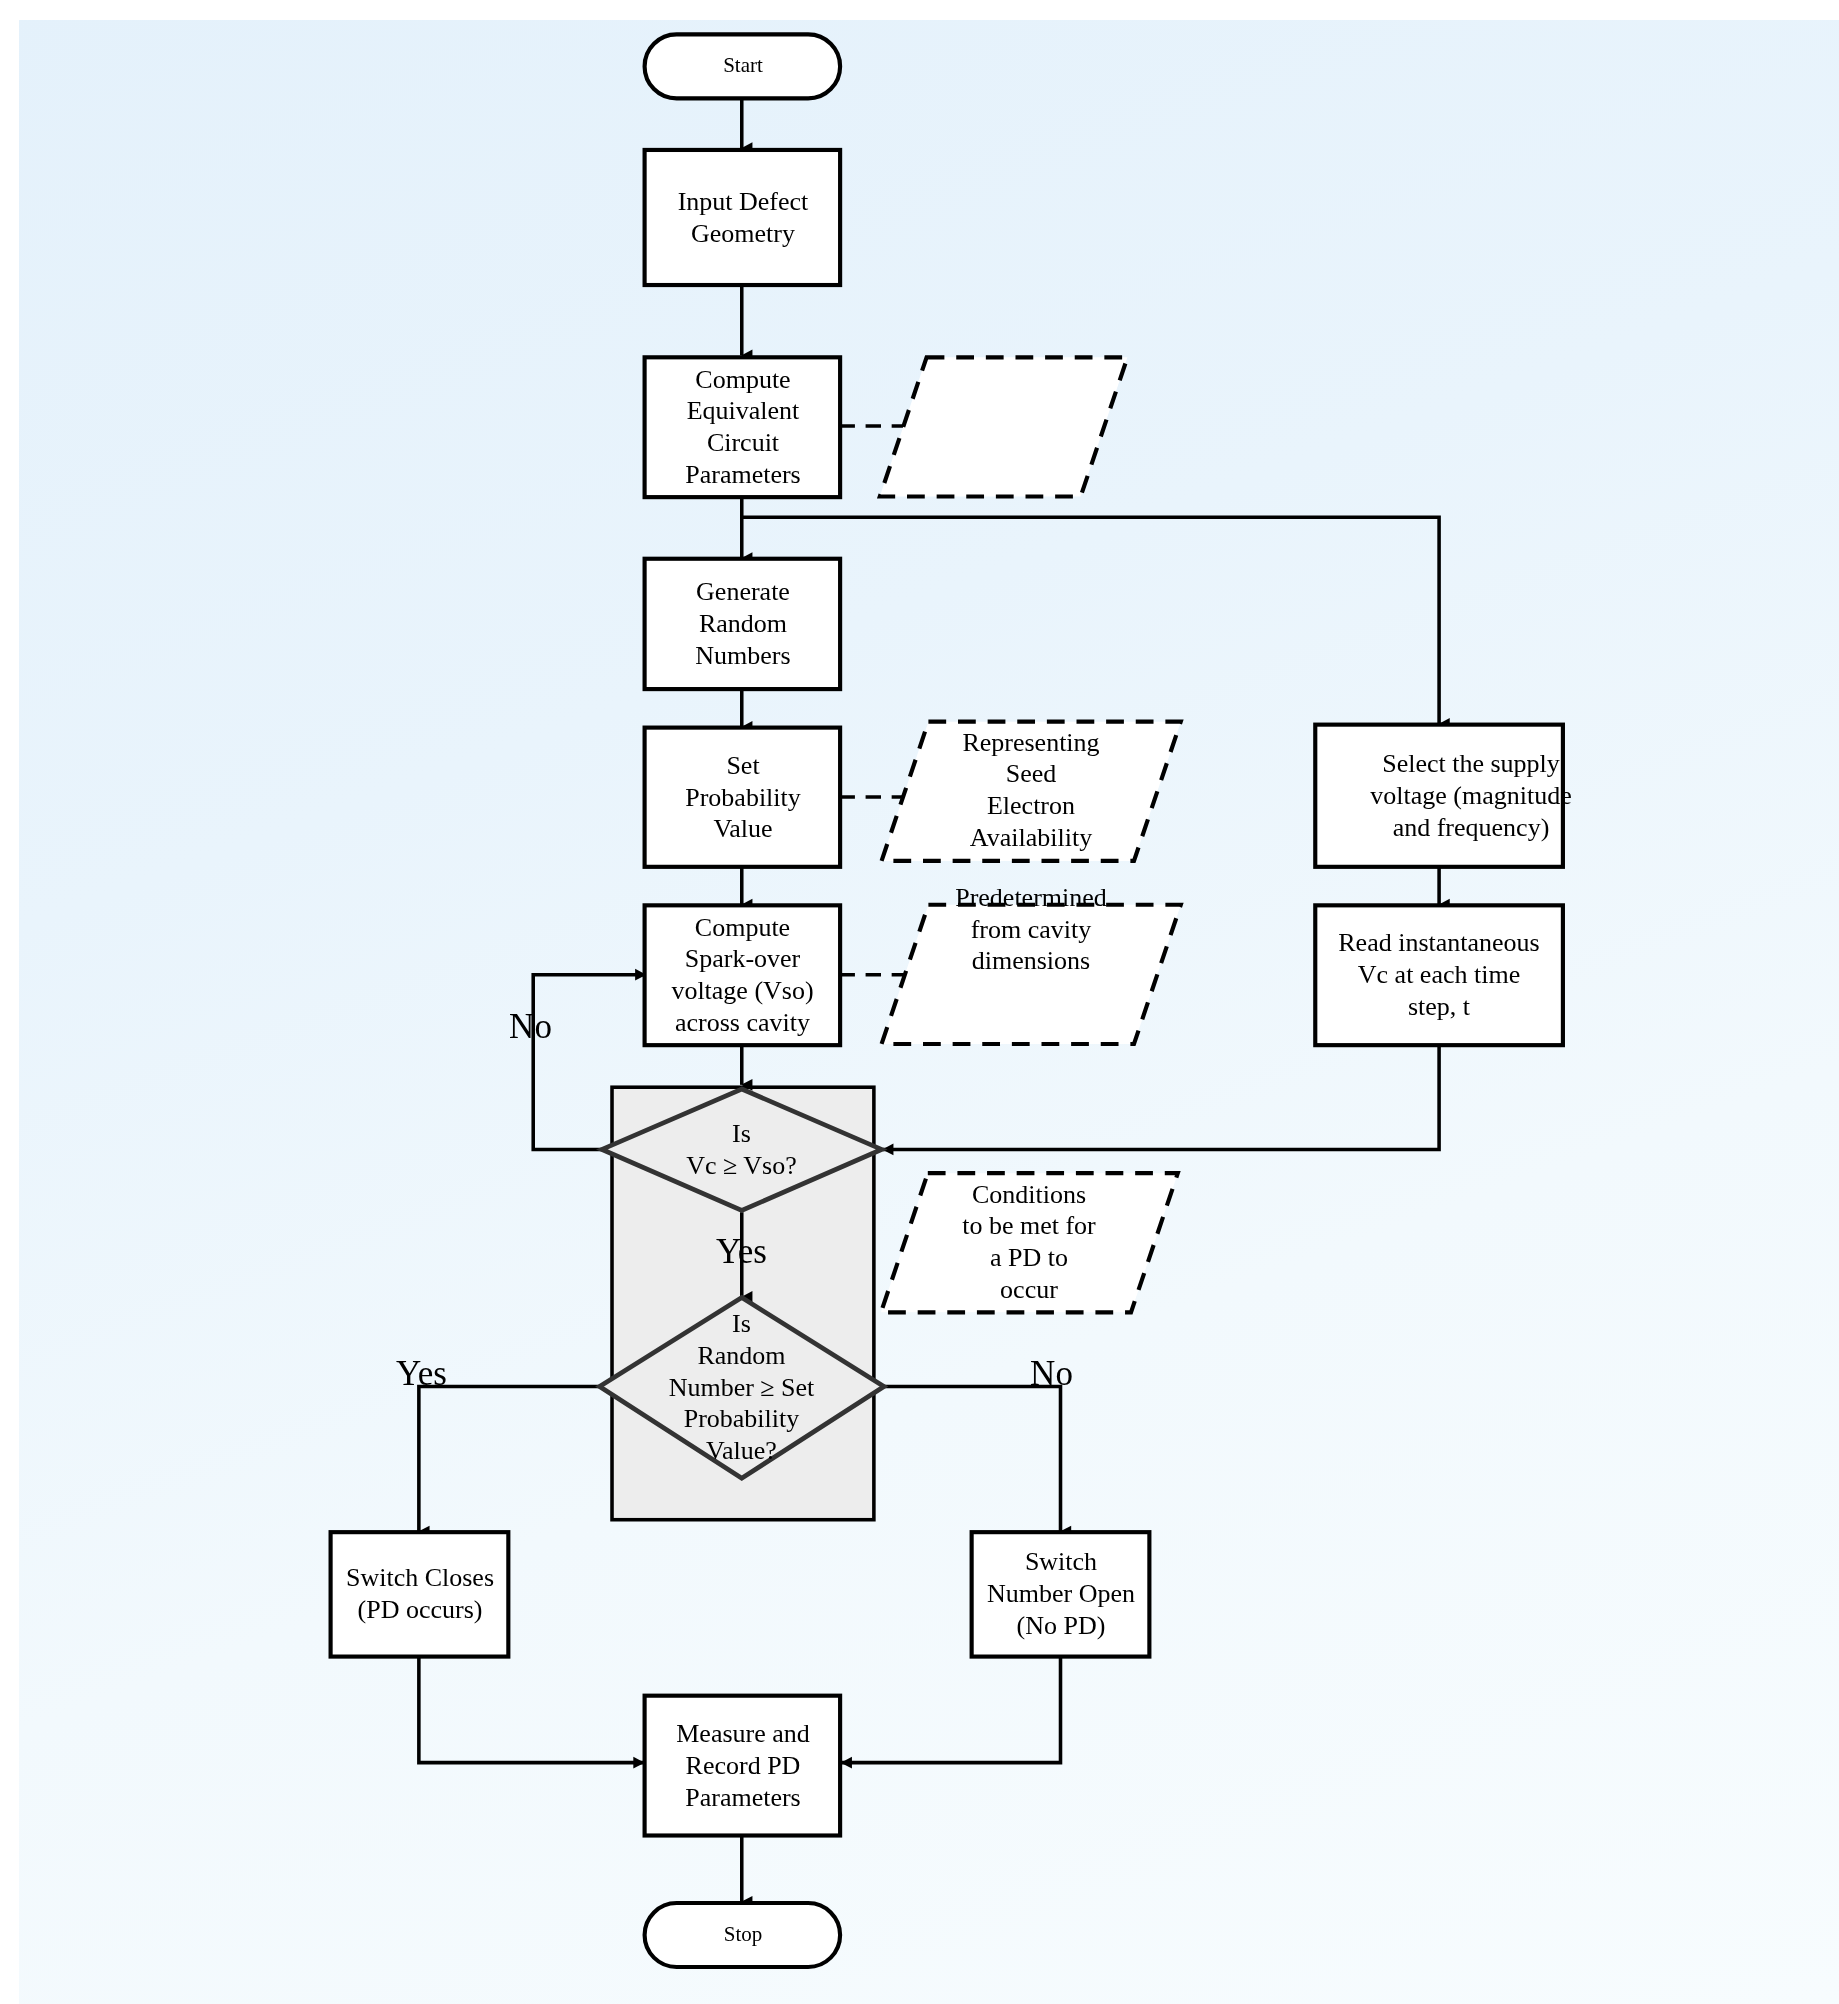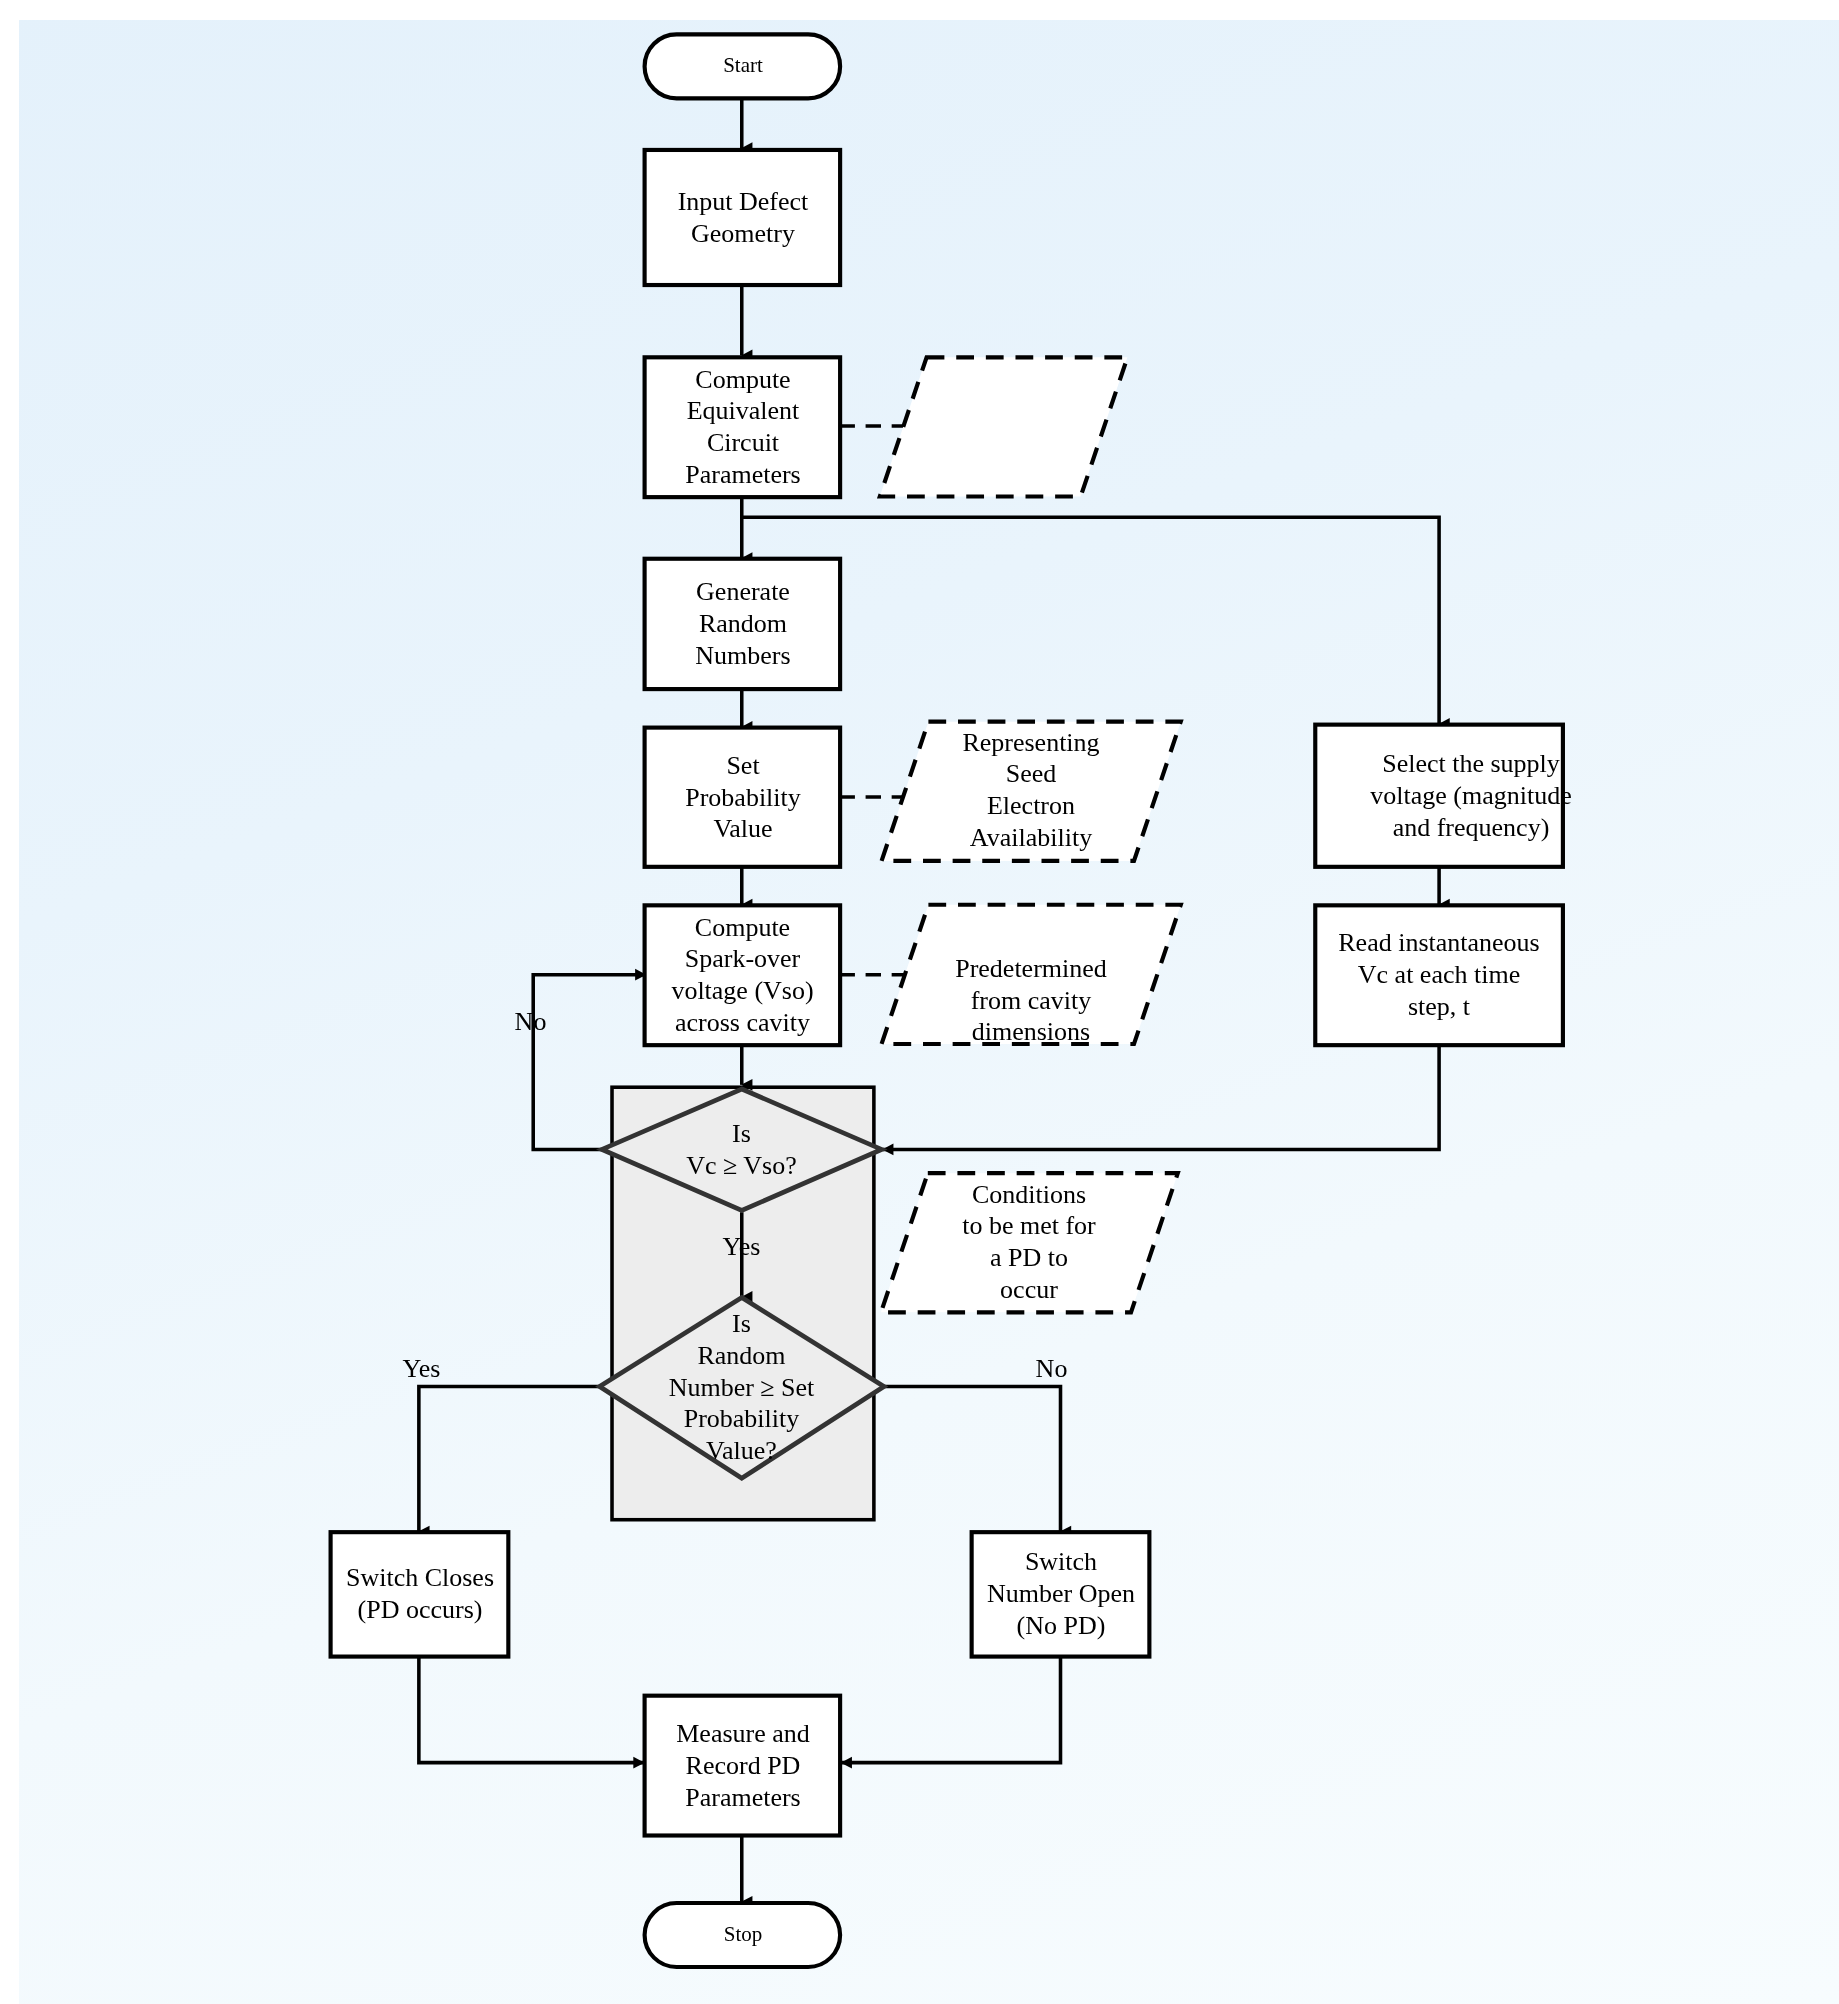--- a/index.html
+++ b/index.html
@@ -35,21 +35,21 @@
   .edge-label{
     position:absolute;
     color:#000;
     text-align:center;
     white-space:nowrap;
   }
   .fs-term{ font-size:21px; }
   .fs-proc{ font-size:26px; }
   .fs-note{ font-size:26px; }
   .fs-dec { font-size:26px; }
-  .fs-edge{ font-size:26px; }
+  .fs-edge{ font-size:35px; }
 </style>
 </head>
 <body>
 
 <div id="canvas">
 
   <svg class="layer" viewBox="0 0 3104 3384" xmlns="http://www.w3.org/2000/svg">
     <defs>
       <marker id="arrowDown" markerWidth="22" markerHeight="22" refX="11" refY="19" orient="auto" markerUnits="userSpaceOnUse">
         <path d="M1,1 L21,1 L11,20 Z" fill="#000"></path>
@@ -157,21 +157,21 @@
   <div class="node-label fs-note" style="left:886px; top:719px; width:290px; height:142px;">Representing
 Seed
 Electron
 Availability</div>
 
   <div class="node-label fs-proc" style="left:642px; top:905px; width:201px; height:140px;">Compute
 Spark-over
 voltage (Vso)
 across cavity</div>
 
-  <div class="node-label fs-note" style="left:886px; top:930px; width:290px; height:141px;">Predetermined
+  <div class="node-label fs-note" style="left:886px; top:859px; width:290px; height:141px;">Predetermined
 from cavity
 dimensions</div>
 
   <div class="node-label fs-proc" style="left:1315px; top:725px; width:248px; height:142px;padding-left:32px;">Select the supply
 voltage (magnitude
 and frequency)</div>
 
   <div class="node-label fs-proc" style="left:1315px; top:905px; width:248px; height:140px;">Read instantaneous
 Vc at each time
 step, t</div>

